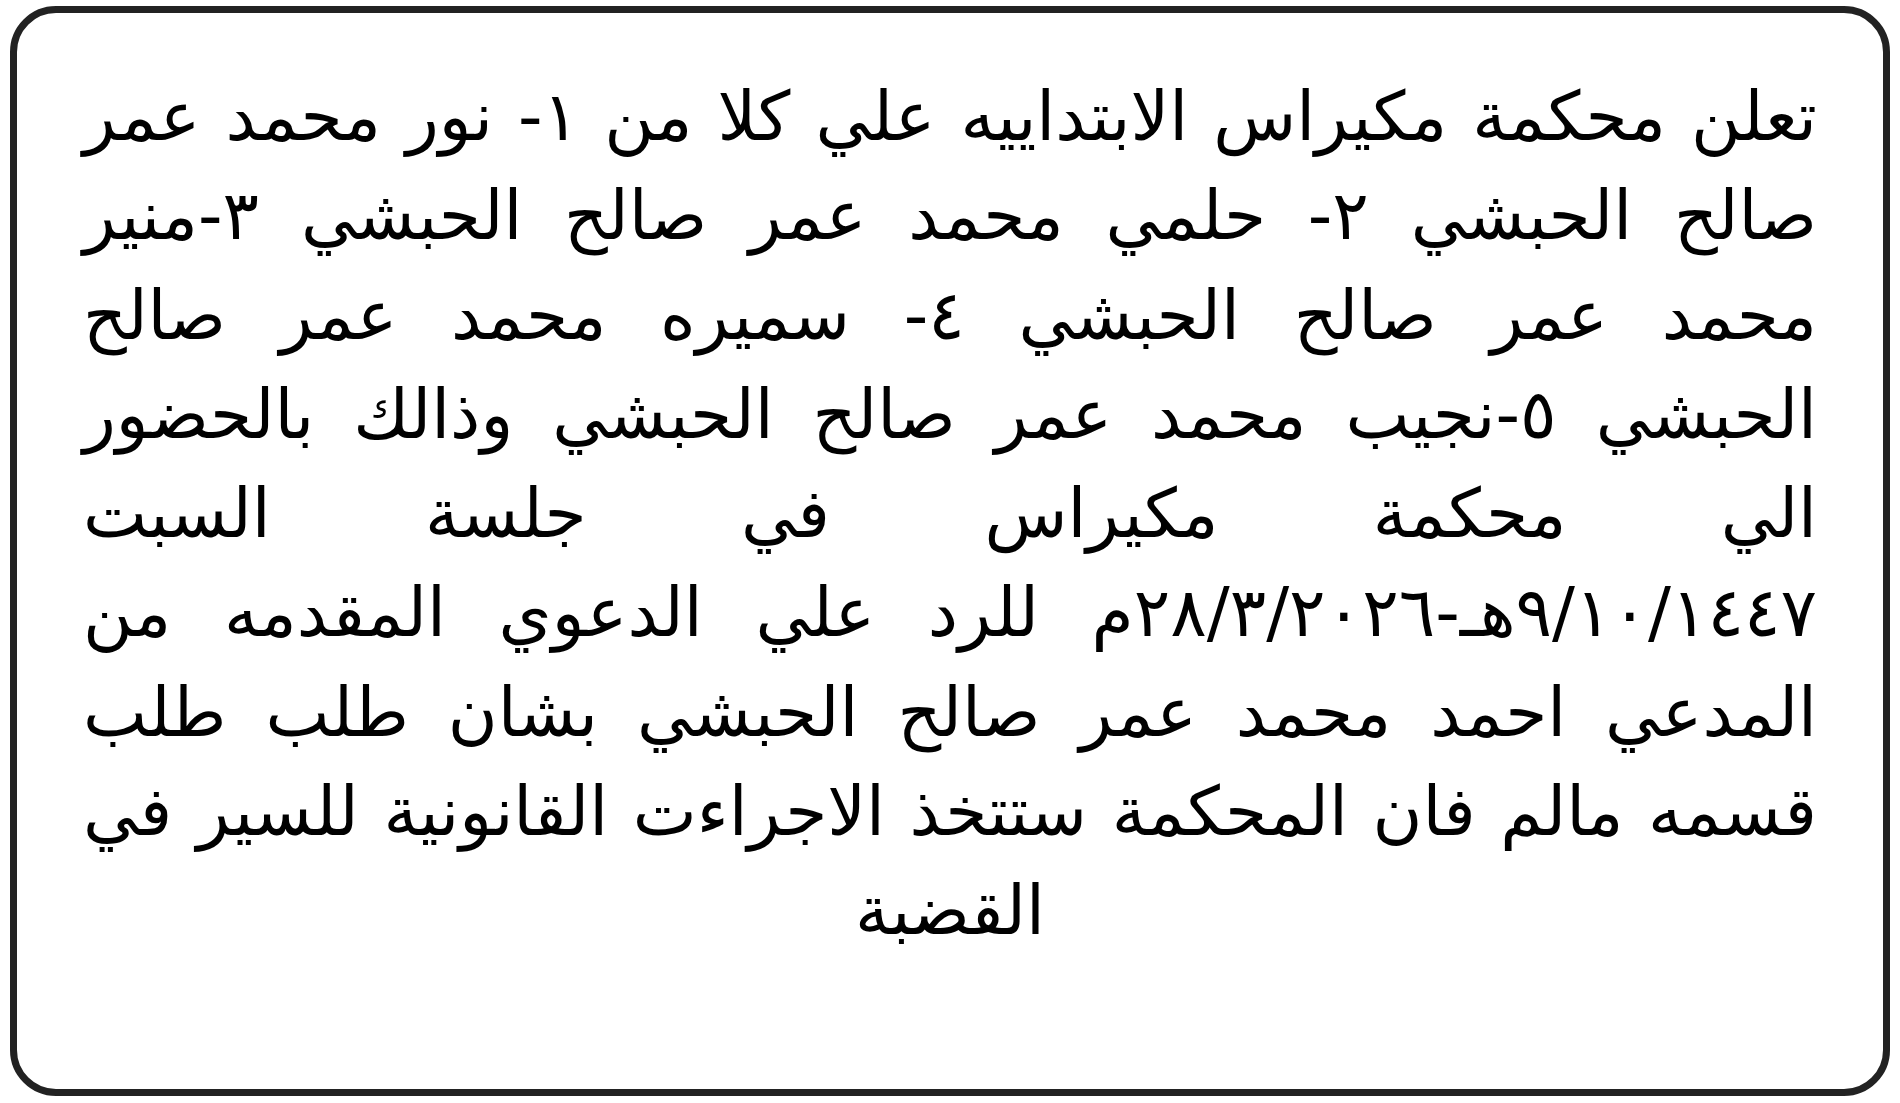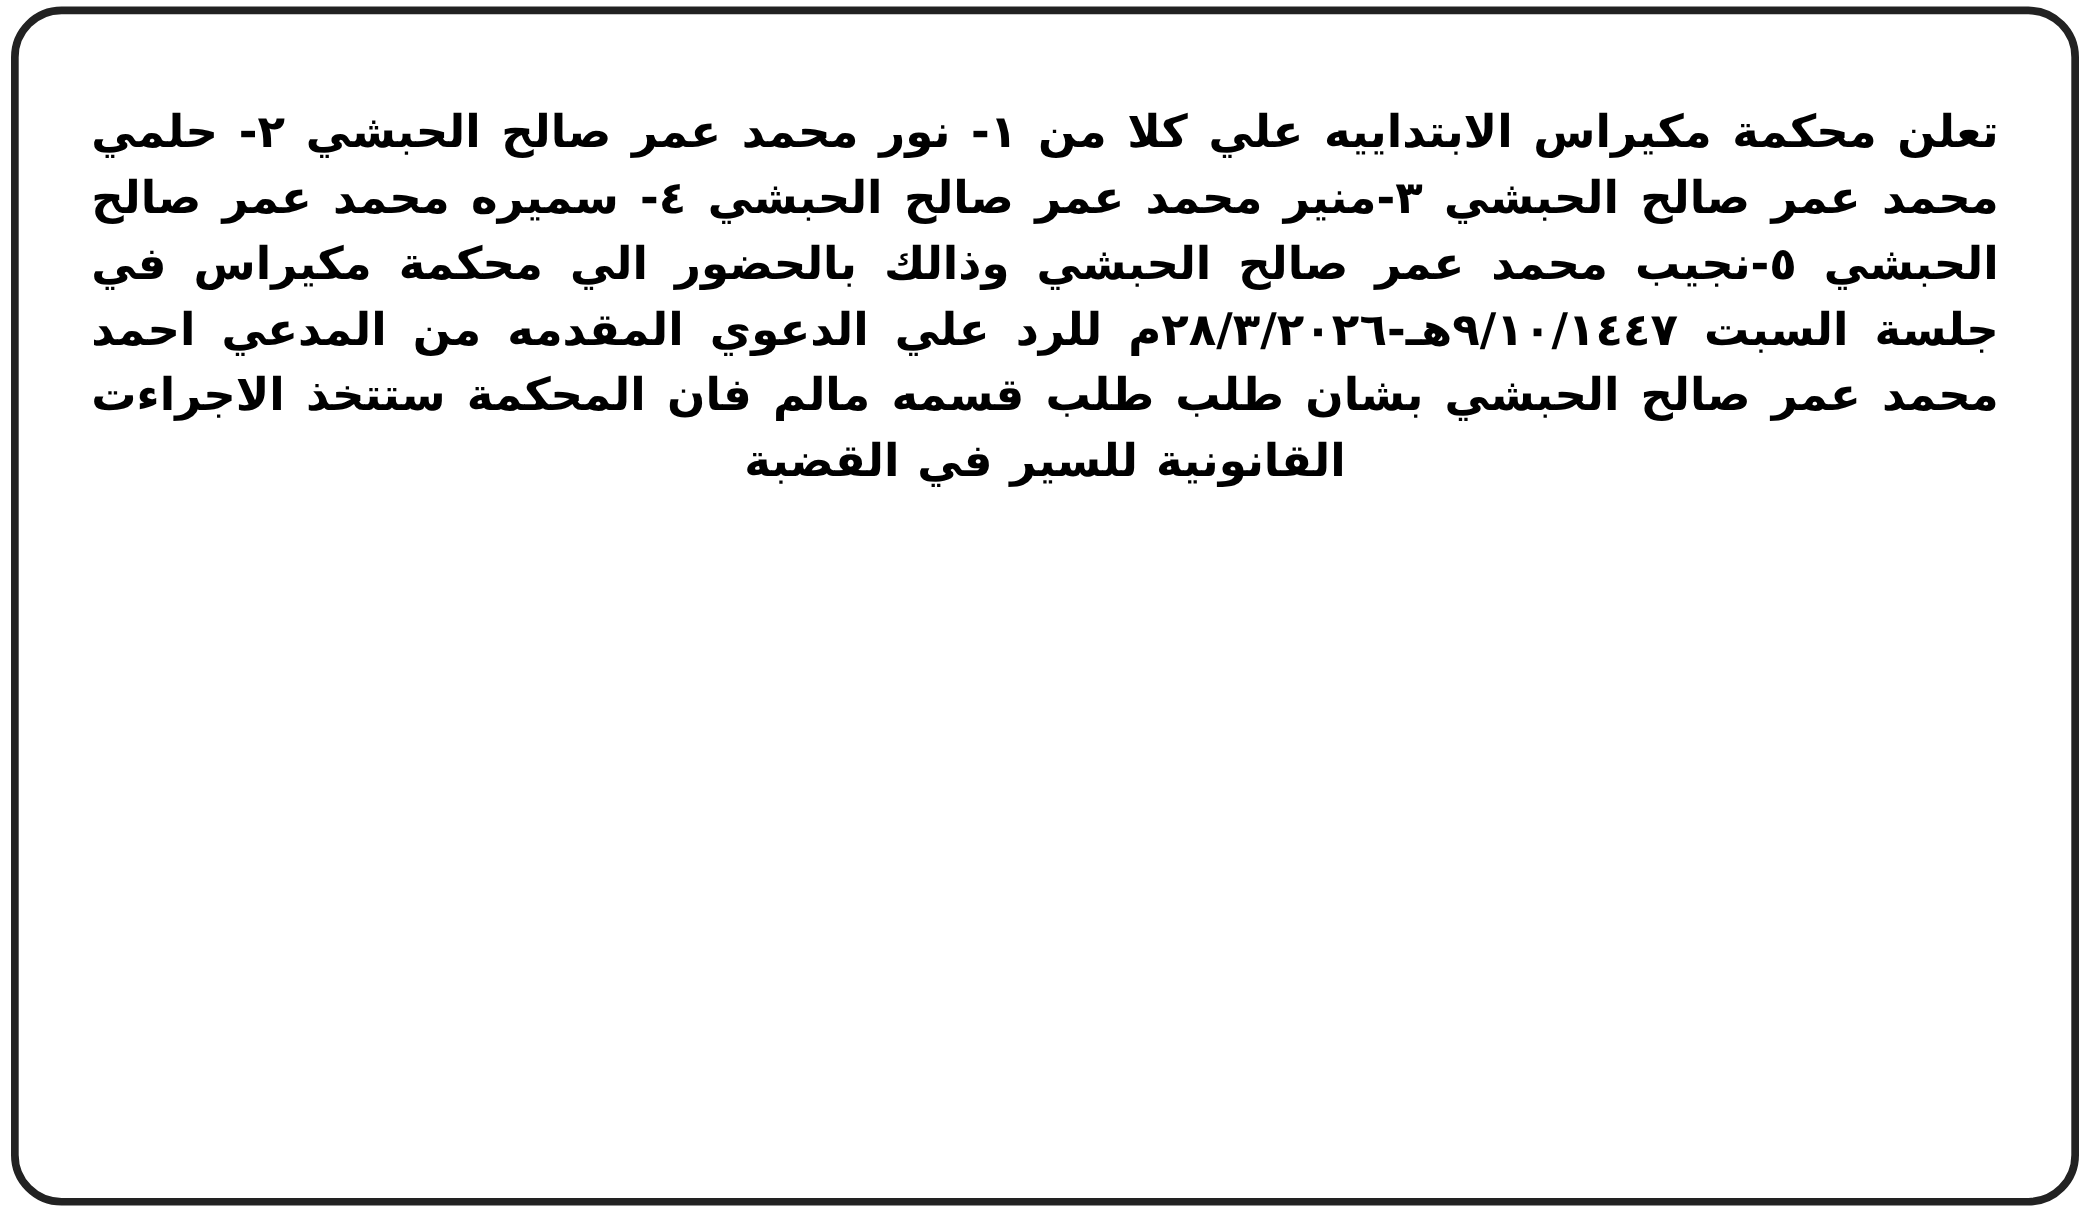--- a/index.html
+++ b/index.html
@@ -30,27 +30,26 @@
     border-radius: 46px;
     background: #ffffff;
     padding: 54px 66px 40px 66px;
     overflow: hidden;
   }
   .notice-body {
     direction: rtl;
     text-align: justify;
     text-align-last: center;
     font-family: "DejaVu Sans", sans-serif;
-    font-weight: 700;
-    font-size: 41px;
+    font-weight: 400;
+    font-size: 68px;
     line-height: 1.46;
     color: #000000;
     letter-spacing: 0px;
     word-spacing: 2px;
-    margin-top: 24px;
   }
   .notice-body p {
     margin: 0;
     padding: 0;
   }
 </style>
 </head>
 <body>
 
 <div class="page">

